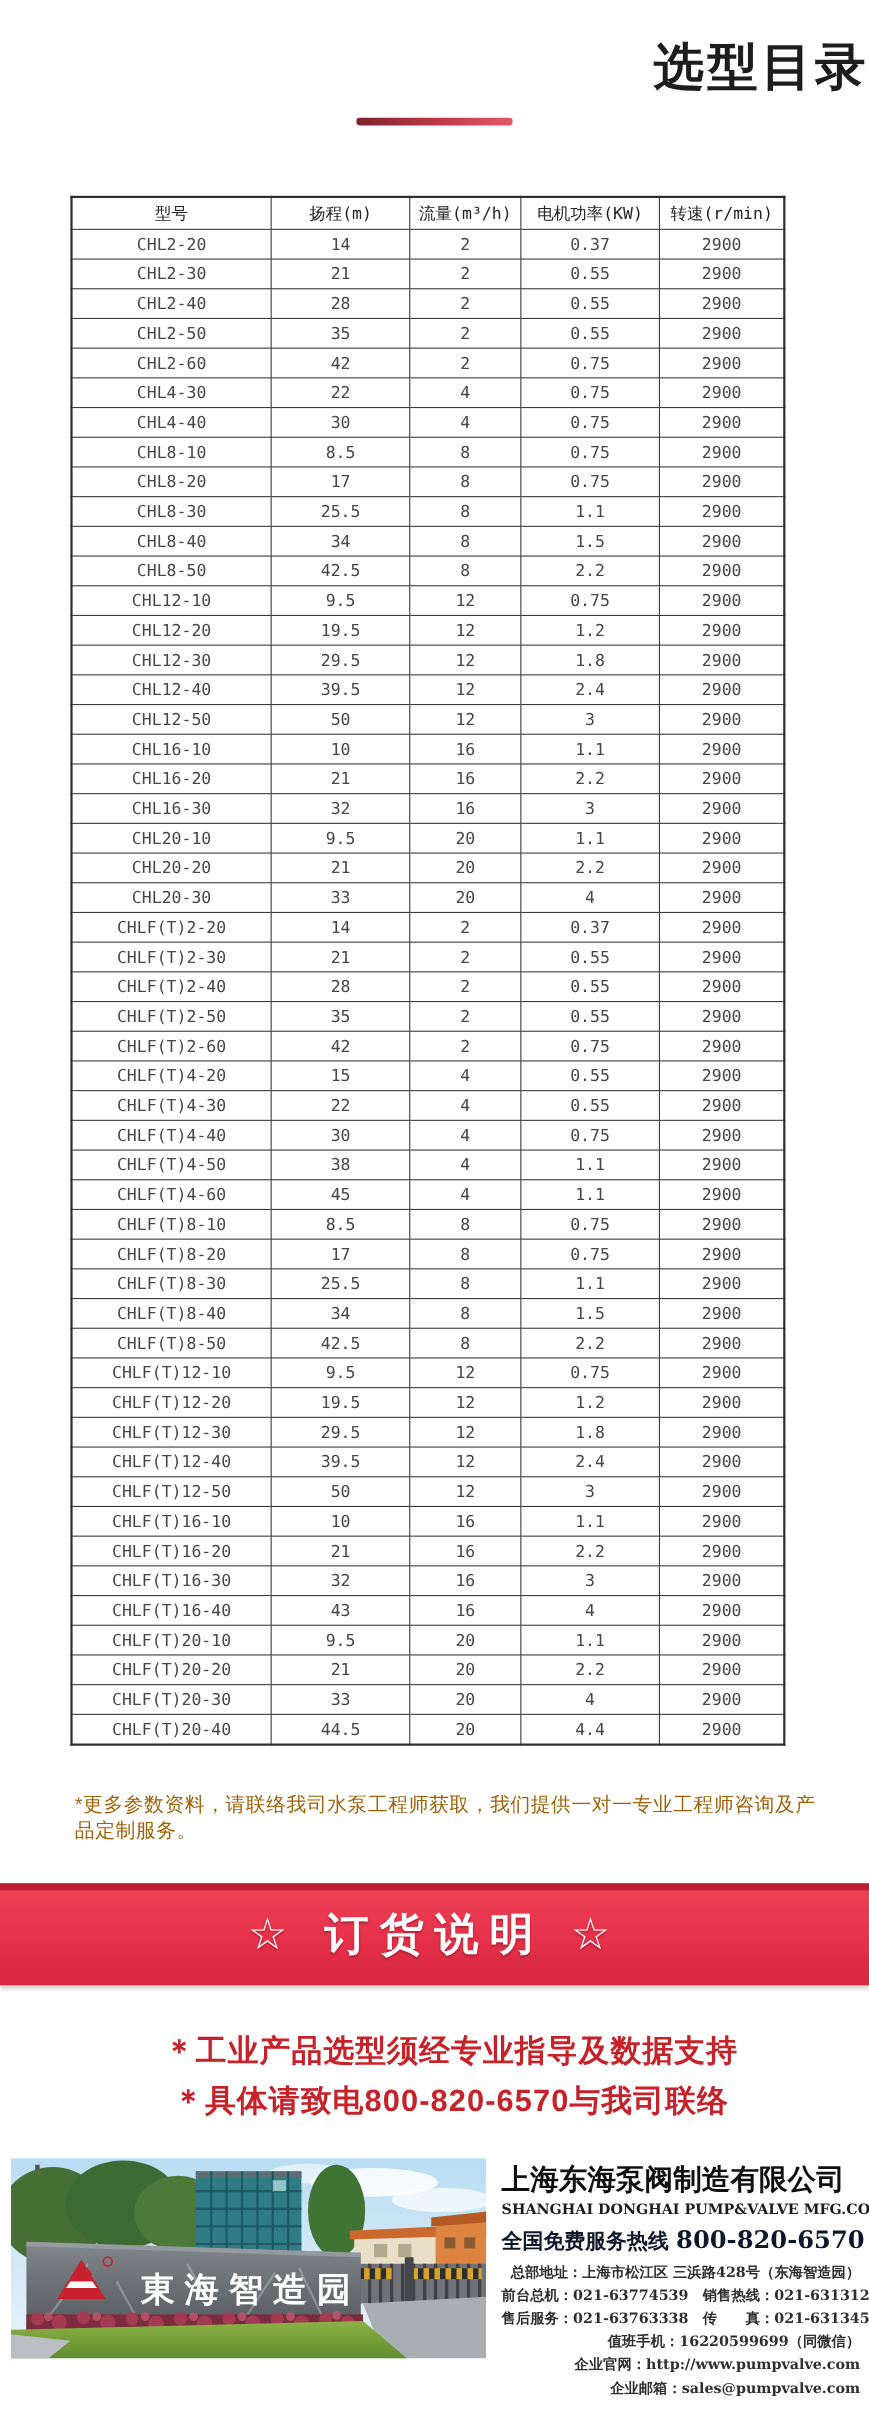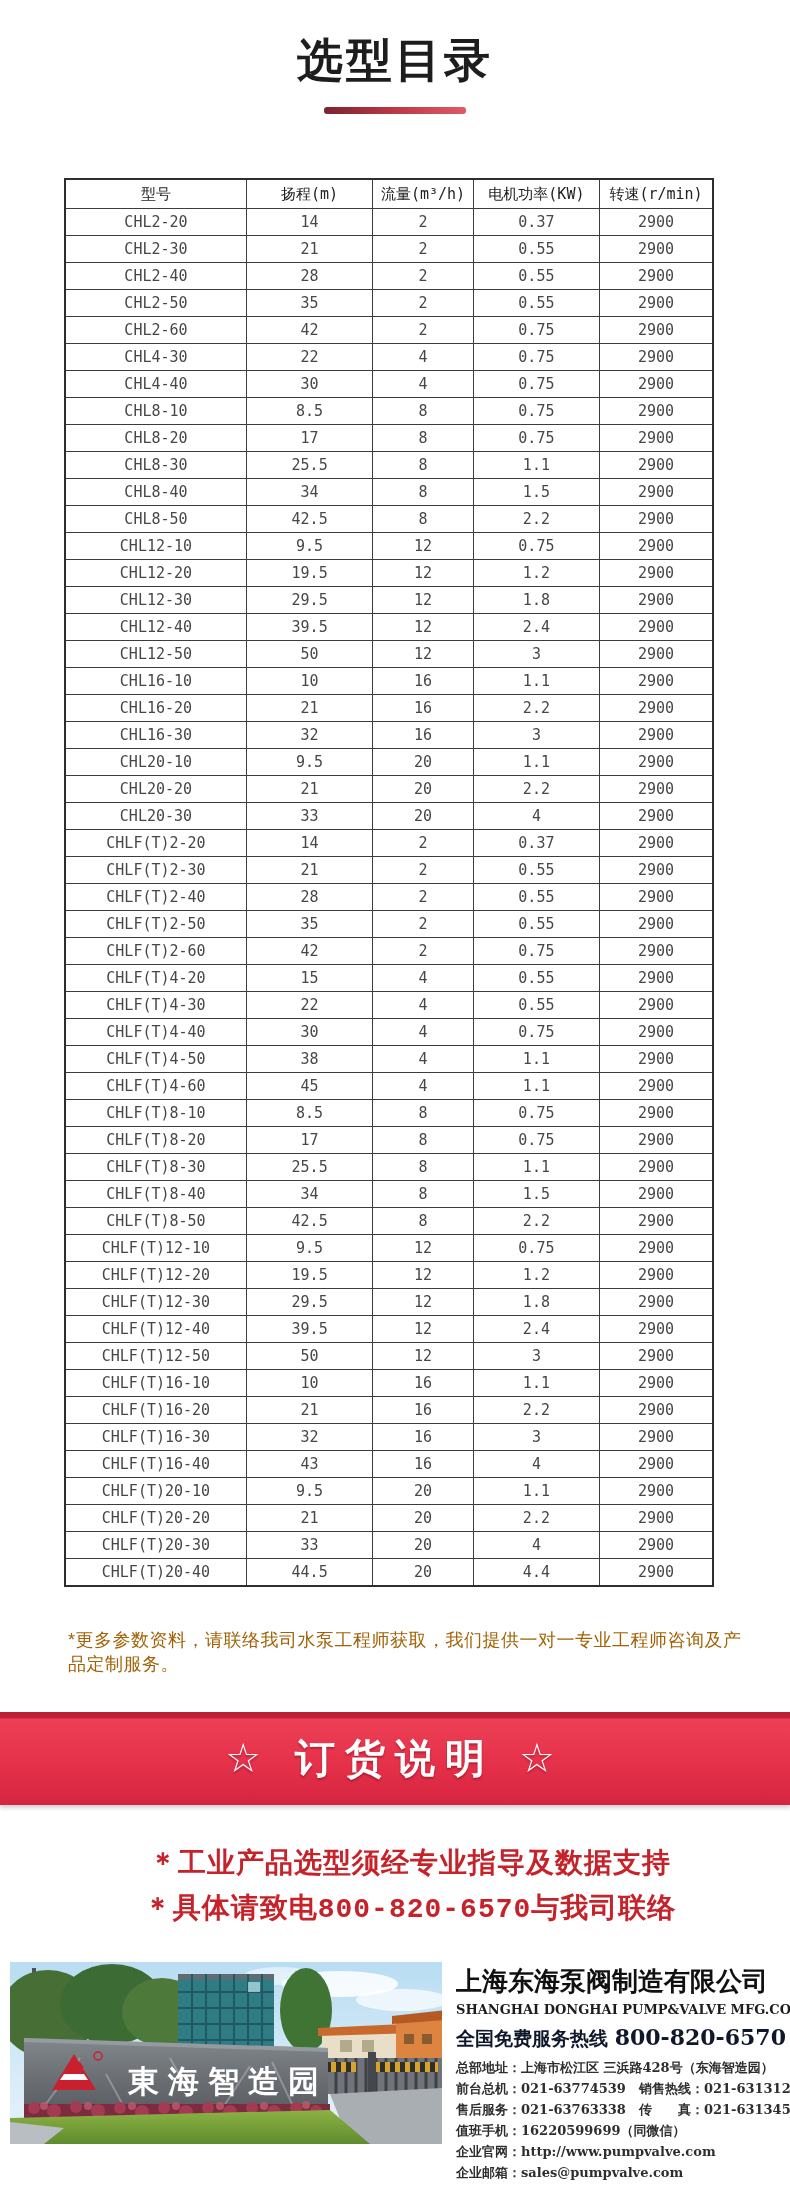--- a/index.html
+++ b/index.html
@@ -1,20 +1,20 @@
 <!DOCTYPE html>
 <html><head>
 <meta charset="utf-8">
 <style>
   html,body{margin:0;padding:0;background:#ffffff;}
   .page{position:relative;width:790px;height:2208px;background:#ffffff;overflow:hidden;
         font-family:"Liberation Sans","DejaVu Sans",sans-serif;}
 
   
-  .title-wrap{position:absolute;top:30px;left:0;width:790px;text-align:center;}
+  .title-wrap{position:absolute;top:30px;left:0;width:790px;text-align:right;}
   .page-title{font-size:46px;font-weight:900;color:#1d1d1d;letter-spacing:3px;
               font-family:"DejaVu Sans","Liberation Sans",sans-serif;}
   .title-underline{width:142px;height:7px;margin:15px auto 0;border-radius:3px;
               background:linear-gradient(90deg,#7c2331 0%,#c23a49 55%,#e25868 100%);}
 
   
   .tbl-wrap{position:absolute;top:178px;left:64px;width:590px;}
   table.sel{border-collapse:collapse;width:650px;table-layout:fixed;
             font-family:"DejaVu Sans Mono","Liberation Mono",monospace;}
   table.sel th,table.sel td{border:1px solid #3c3c3c;text-align:center;vertical-align:middle;
@@ -33,34 +33,34 @@
           background:linear-gradient(180deg,#bb1e33 0px,#c02037 6px,#ec4055 7px,#e53049 58%,#d52540 100%);
           display:flex;align-items:center;justify-content:center;
           box-shadow:0 3px 4px rgba(0,0,0,.18);}
   .banner-text{color:#ffffff;font-size:40px;font-weight:900;letter-spacing:10px;
           font-family:"DejaVu Sans","Liberation Sans",sans-serif;
           text-shadow:0 2px 2px rgba(120,10,25,.45);}
 
   
   .slogans{position:absolute;top:1842px;left:0;width:790px;text-align:center;}
   .slogan{font-size:28px;line-height:45px;font-weight:900;color:#c5222a;letter-spacing:1px;
-          font-family:Liberation Mono, monospace;padding-left:30px;}
+          font-family:Liberation Sans, sans-serif;padding-left:30px;}
 
   
   .footer{position:absolute;top:1962px;left:10px;width:772px;display:flex;}
   .photo-box{width:432px;height:182px;flex:0 0 auto;}
   .info-box{margin-left:14px;padding-top:2px;width:326px;flex:0 0 auto;}
   .company-cn{font-size:26px;font-weight:900;color:#101010;letter-spacing:0px;white-space:nowrap;
           font-family:"DejaVu Sans","Liberation Sans",sans-serif;}
   .company-en{margin-top:3px;font-size:13px;font-weight:bold;color:#1c1c1c;white-space:nowrap;
           font-family:"DejaVu Serif","Liberation Serif",serif;}
   .hotline{margin-top:7px;font-size:19px;font-weight:900;color:#0f172a;white-space:nowrap;
           font-family:"DejaVu Serif","Liberation Serif",serif;}
   .hotline .num{font-size:22px;letter-spacing:0px;}
-  .contact-list{margin-top:5px;}
+  .contact-list{margin-top:5px;text-align:right;}
   .contact-line{font-size:13px;line-height:21px;font-weight:bold;color:#2e2e2e;white-space:nowrap;
           font-family:"DejaVu Serif","Liberation Serif",serif;}
 </style>
 </head>
 <body>
 
 <div class="page">
 
   <div class="title-wrap">
     <div class="page-title">选型目录</div>

